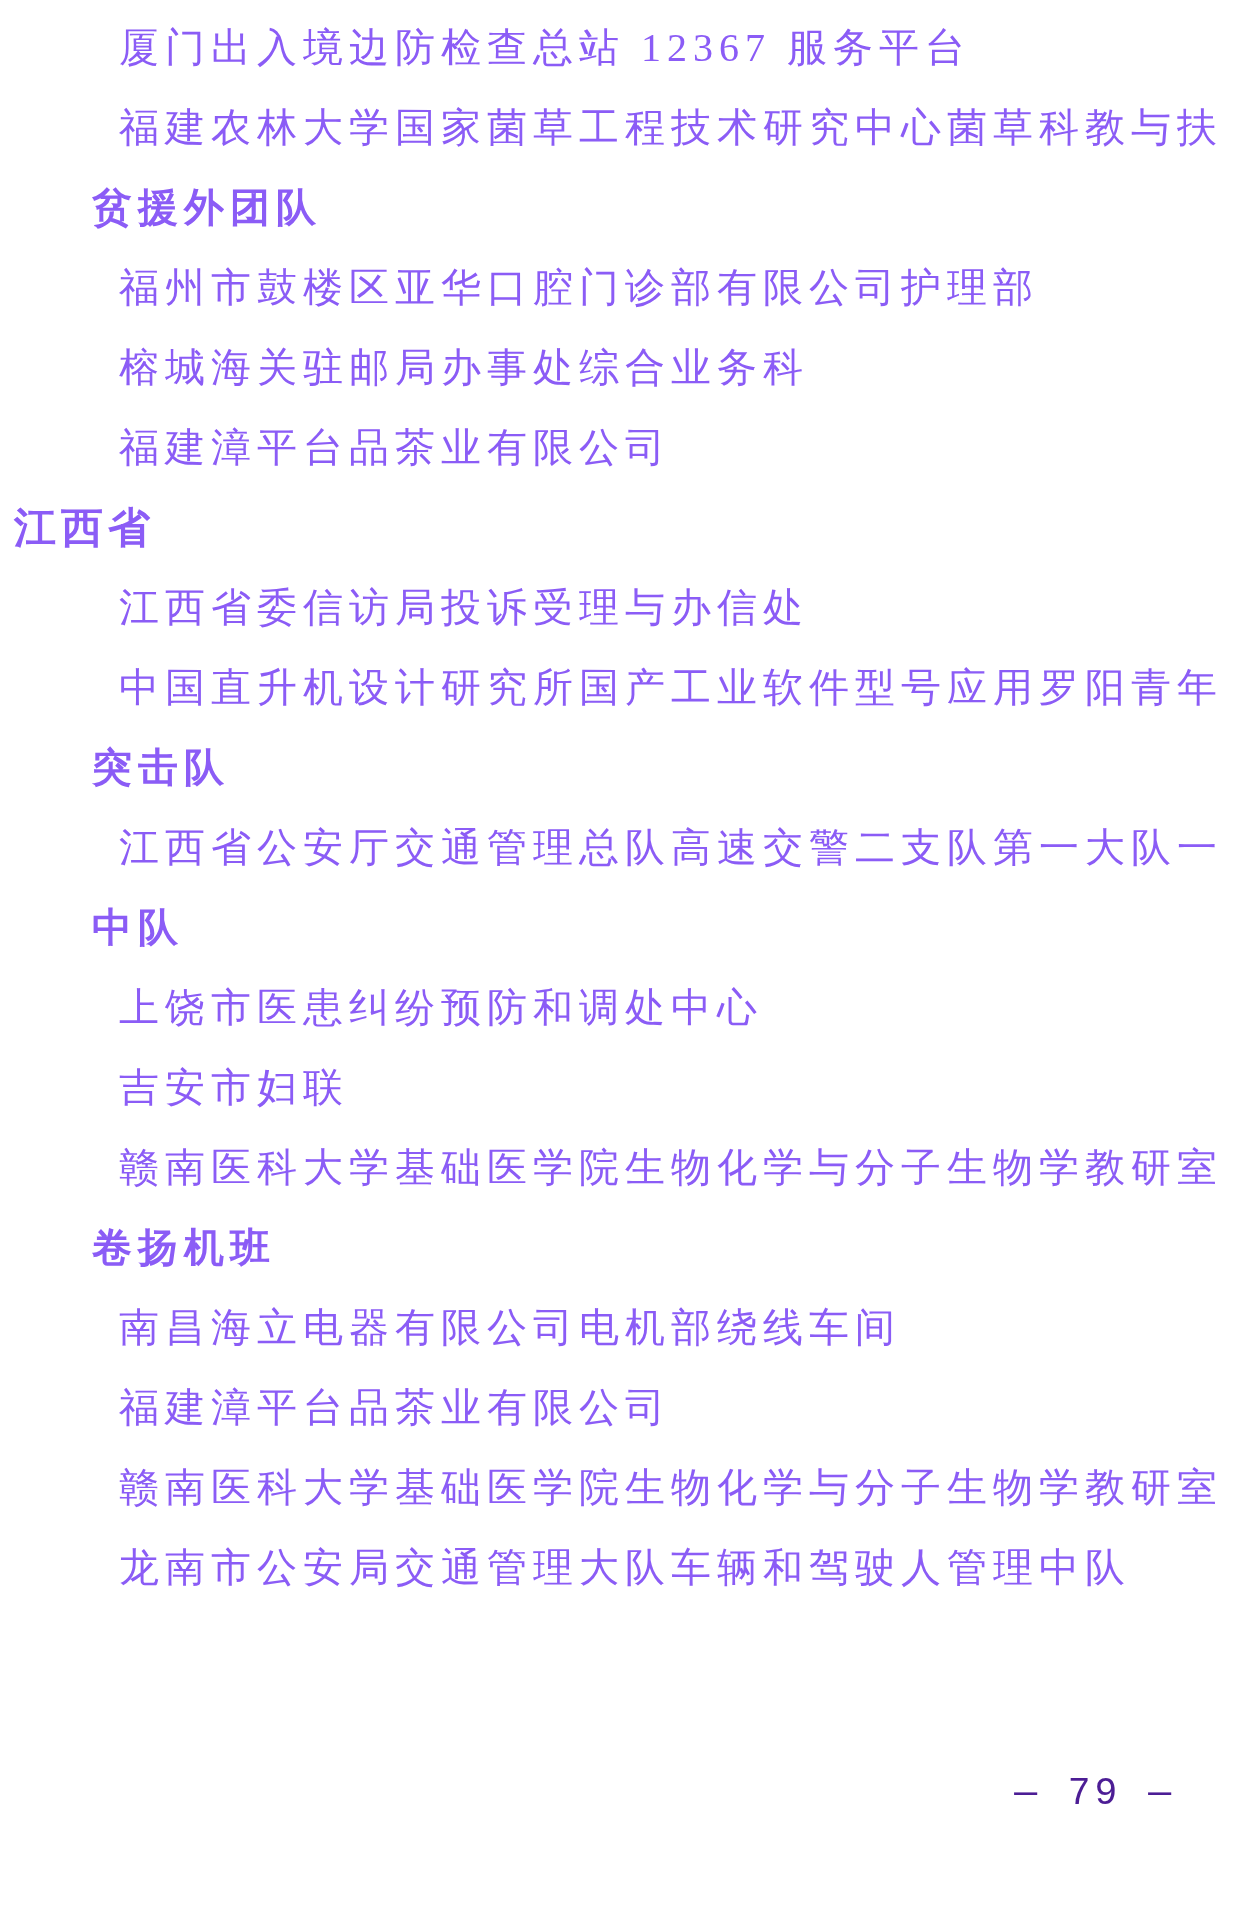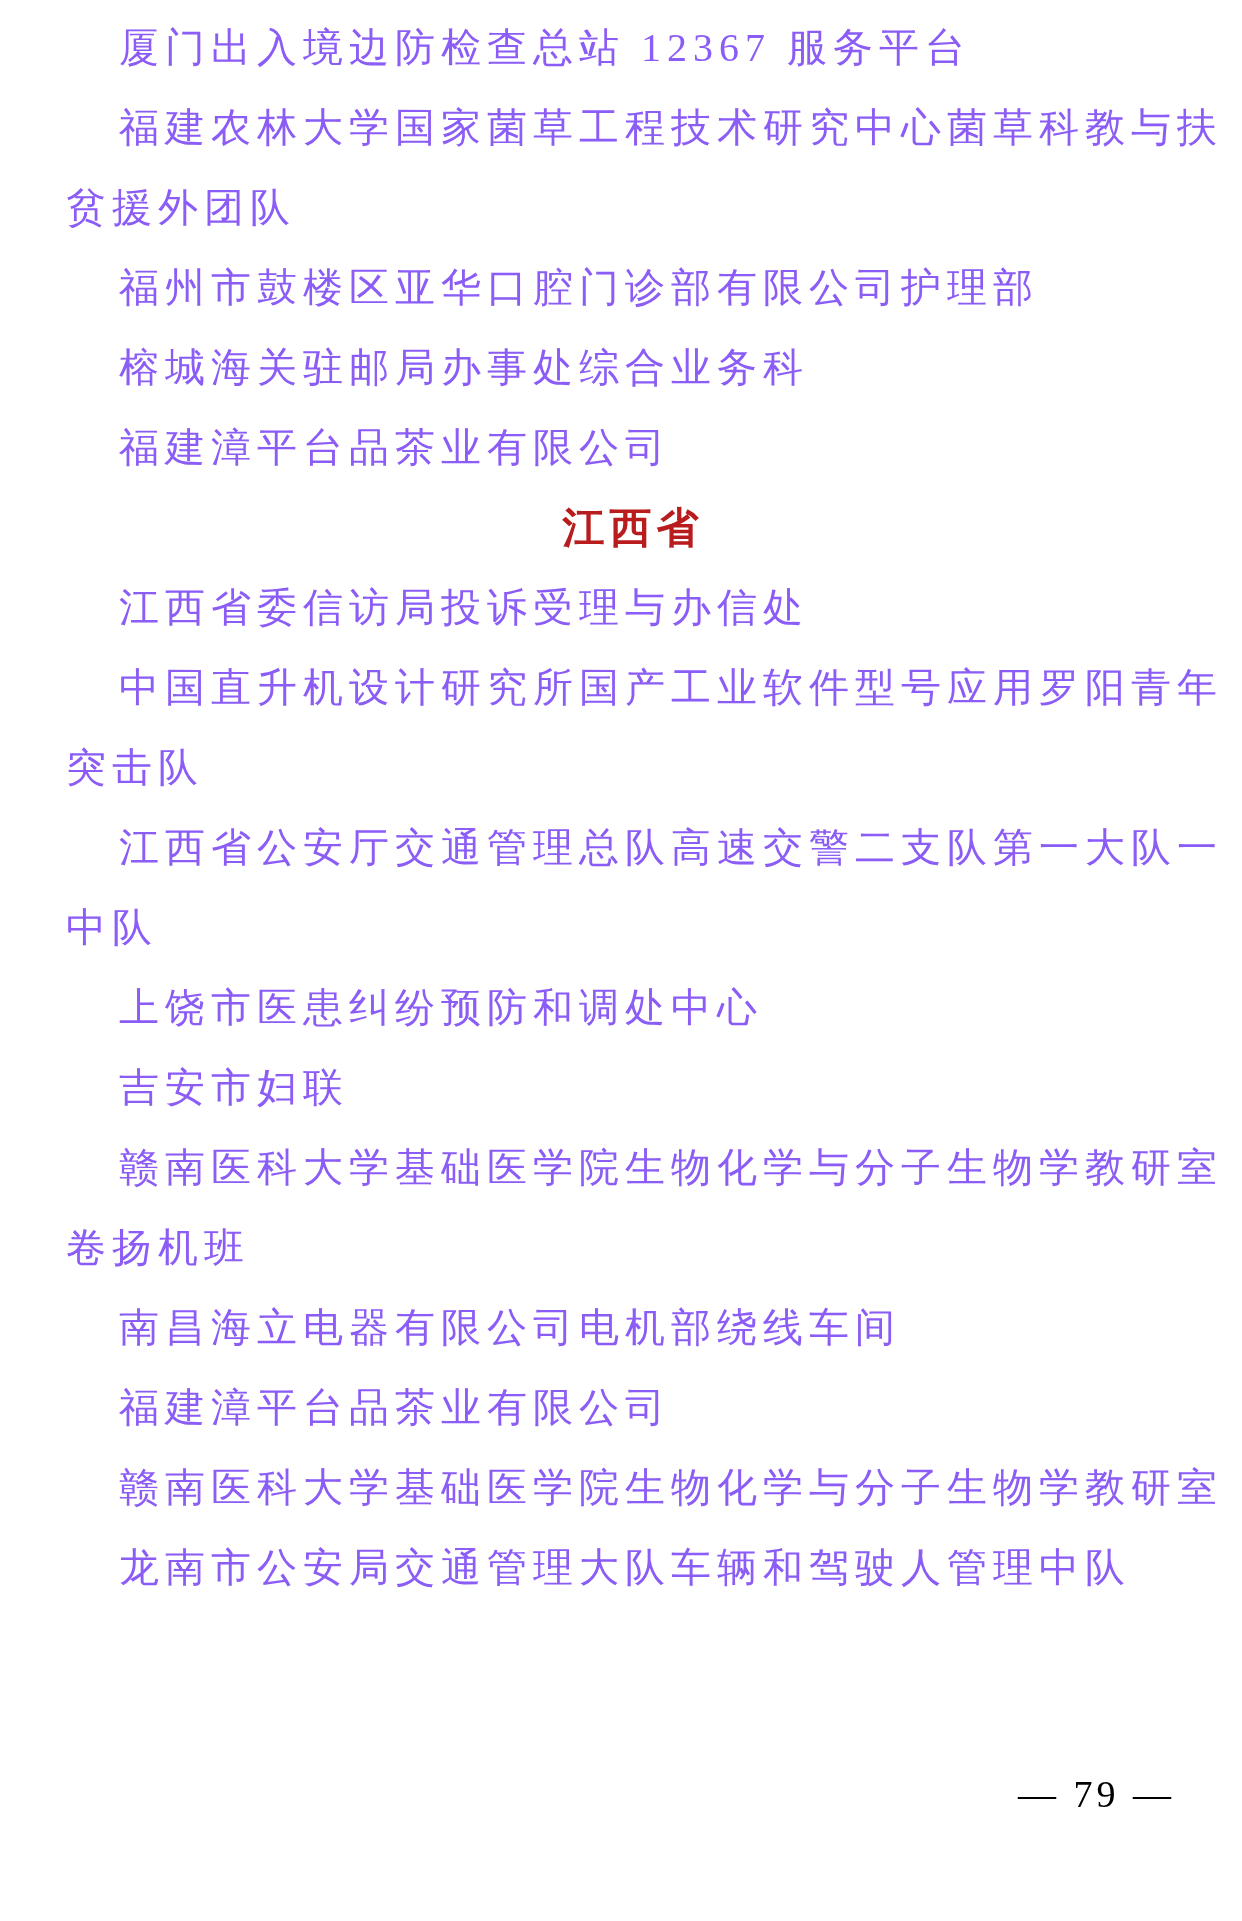--- a/index.html
+++ b/index.html
@@ -27,42 +27,43 @@
     font-size: 40px;
     line-height: 80px;
     letter-spacing: 6px;
     white-space: nowrap;
     color: #8b5cf6;
   }
   .line-first {
     padding-left: 119px;
   }
   .line-cont {
-    padding-left: 66px;
+    padding-left: 92px;
+    font-weight: bold;
   }
   .province-header {
     margin: 0;
-    padding-left: 24px;
+    padding-left: 14px;
     font-family: "Liberation Sans", "DejaVu Sans", sans-serif;
     font-weight: bold;
     font-size: 42px;
     line-height: 80px;
     letter-spacing: 5px;
-    color: #b91c1c;
-    text-align: center;
+    color: #8b5cf6;
   }
   .page-number {
     position: absolute;
     top: 1772px;
     right: 67px;
     font-size: 38px;
     line-height: 44px;
     letter-spacing: 4px;
-    color: #000000;
+    color: #4c1d95;
     white-space: nowrap;
+    font-family: Liberation Mono, monospace;
   }
 </style>
 </head>
 <body>
 
 <div class="page">
   <main class="doc-body">
       <div class="entry">
         <div class="line line-first">厦门出入境边防检查总站 12367 服务平台</div>
       </div>

